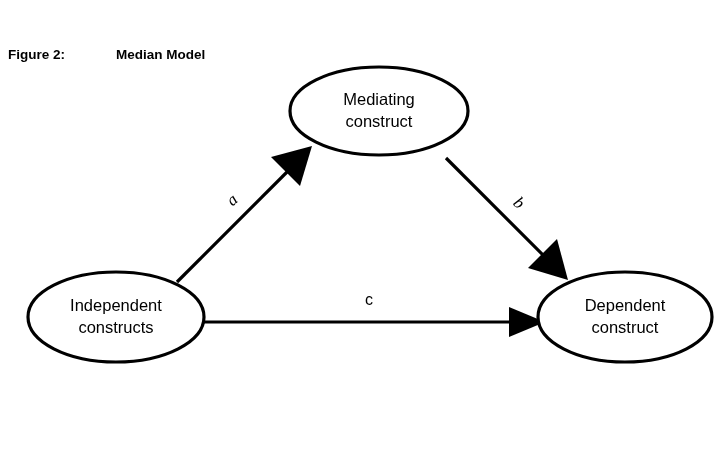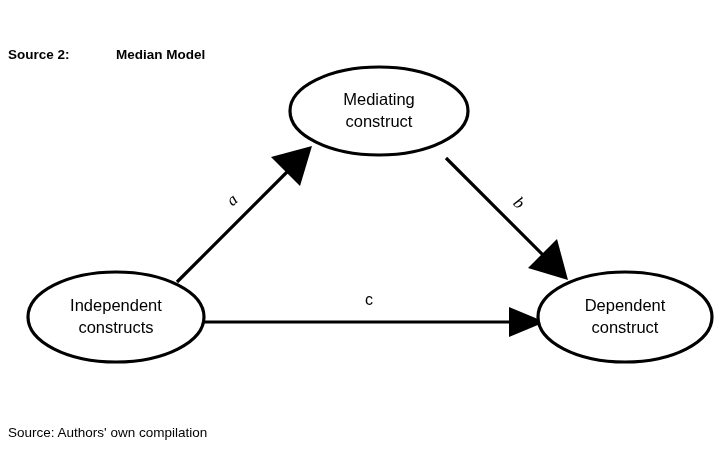--- a/index.html
+++ b/index.html
@@ -102,21 +102,21 @@
     color: #000000;
     white-space: nowrap;
   }
 </style>
 </head>
 <body>
 
 <div id="page">
 
   <div id="figure-header">
-    <span class="fig-label">Source 2:</span><span class="fig-title">Median Model</span>
+    <span class="fig-label">Figure 2:</span><span class="fig-title">Median Model</span>
   </div>
 
   <div id="diagram">
     <svg id="diagram-svg" viewBox="0 0 716 372" xmlns="http://www.w3.org/2000/svg">
 
       <g>
         <line class="edge-line" x1="204" y1="288" x2="516" y2="288"></line>
         <polygon class="edge-head" points="545,288 509,273 509,303"></polygon>
         <text class="edge-label-upright" x="369" y="267">c</text>
       </g>
@@ -147,15 +147,14 @@
 
       <g>
         <ellipse class="node-ellipse" cx="625" cy="283" rx="87" ry="45"></ellipse>
         <text class="node-text" x="625" y="273">Dependent</text>
         <text class="node-text" x="625" y="295">construct</text>
       </g>
 
     </svg>
   </div>
 
-  <div id="source-note">Source: Authors' own compilation</div>
 
 </div>
 
 </body></html>

